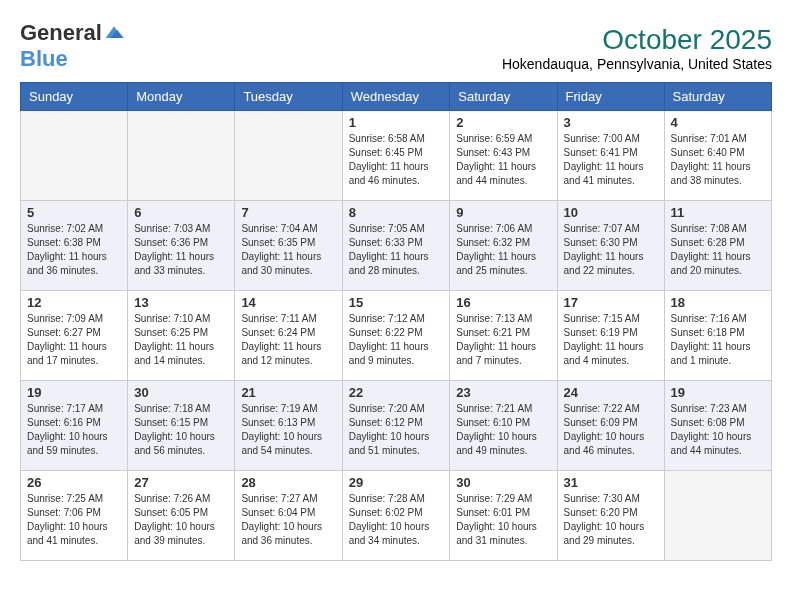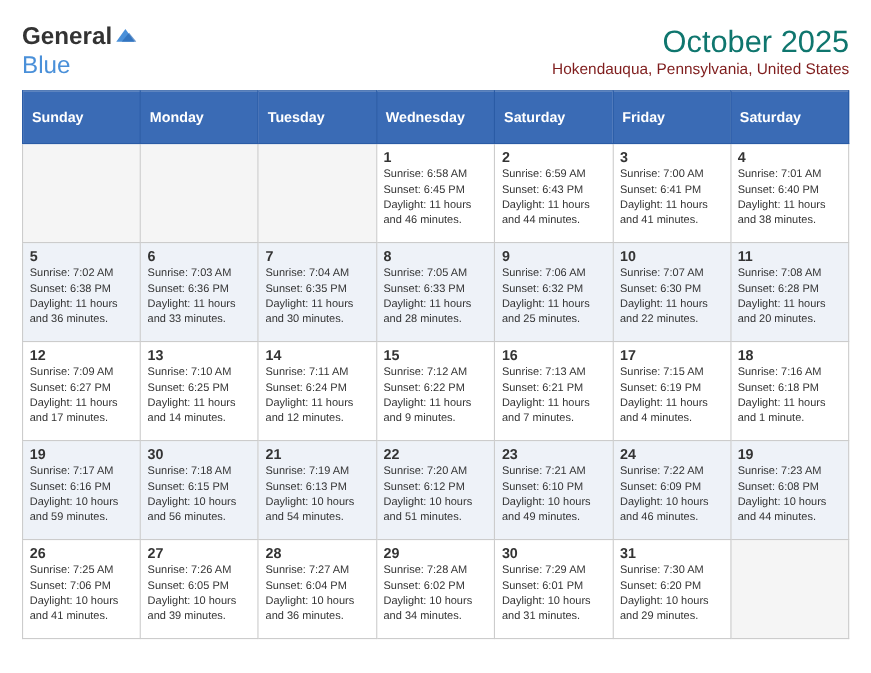--- a/index.html
+++ b/index.html
@@ -6,71 +6,71 @@
     body {
       font-family: Arial, sans-serif;
       background: #fff;
       width: 792px;
       min-height: 612px;
       padding: 20px;
     }
     .header {
       display: flex;
       justify-content: space-between;
-      align-items: center;
+      align-items: flex-end;
       margin-bottom: 10px;
     }
     .logo {
       display: flex;
       flex-direction: column;
       align-items: flex-start;
     }
     .logo-text {
       display: flex;
       align-items: center;
     }
     .logo-general {
       font-size: 22px;
       font-weight: bold;
       color: #333;
     }
     .logo-blue {
       font-size: 22px;
-      font-weight: normal;
+      font-weight: bold;
       color: #4a90d9;
     }
     .logo-icon {
       width: 20px;
       height: 20px;
       margin-left: 2px;
     }
     .title-area {
       text-align: right;
     }
     .month-title {
       font-size: 28px;
       color: #0f766e;
       font-weight: normal;
     }
     .location {
       font-size: 14px;
-      color: #7f1d1d;
+      color: #000000;
     }
     .calendar {
       width: 100%;
       border-collapse: collapse;
       font-size: 11px;
     }
     .calendar th {
       background-color: #3a6bb5;
       color: #fff;
       text-align: left;
-      padding: 16px 8px;
+      padding: 6px 8px;
       font-size: 13px;
-      font-weight: bold;
+      font-weight: normal;
       border: 1px solid #2a5ba5;
     }
     .calendar td {
       border: 1px solid #ccc;
       vertical-align: top;
       padding: 4px 6px;
       width: 108px;
       height: 90px;
       background: #fff;
     }

